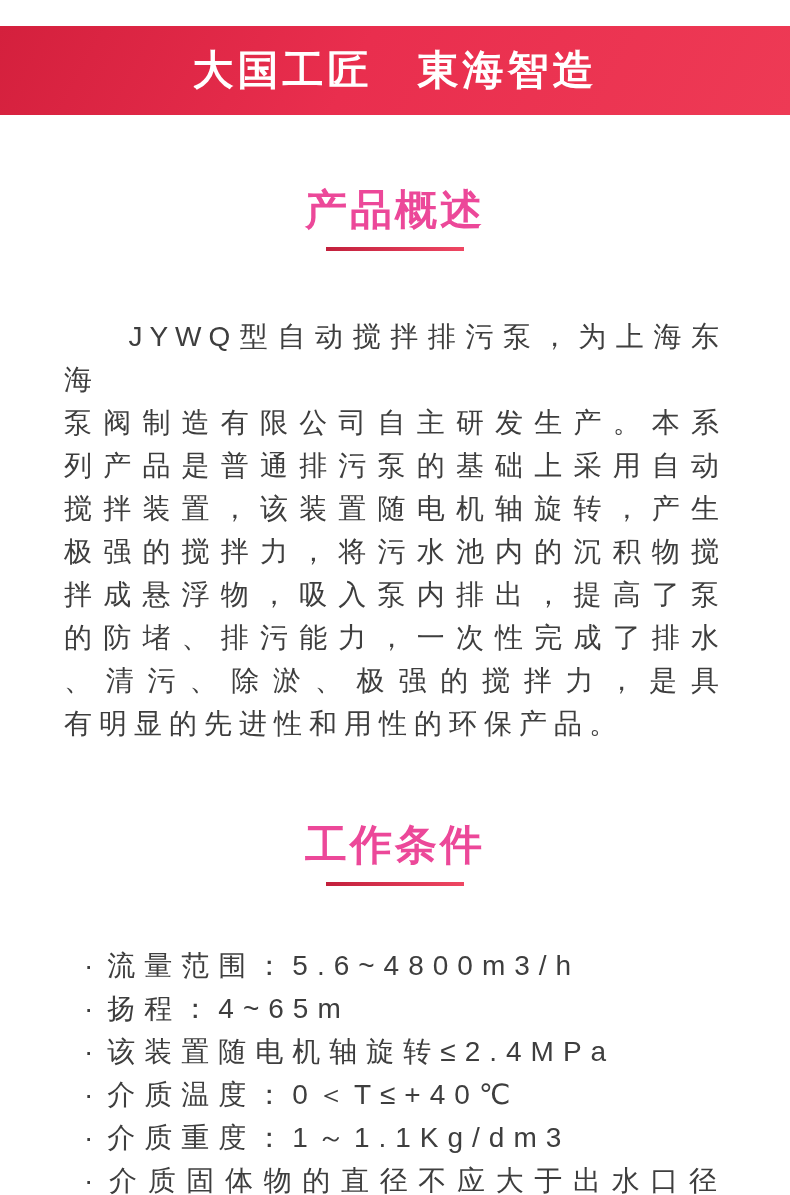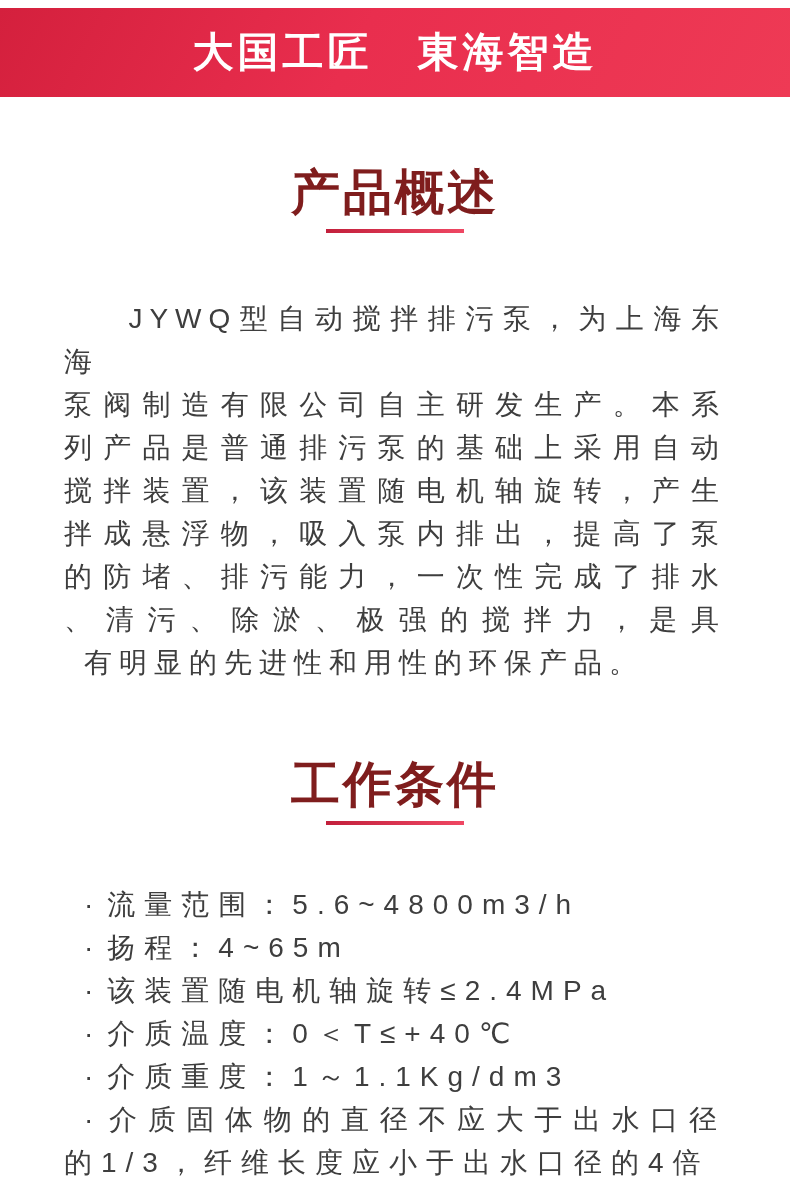--- a/index.html
+++ b/index.html
@@ -5,43 +5,43 @@
   html, body { margin: 0; padding: 0; background: #ffffff; }
   .page {
     position: relative;
     width: 790px;
     height: 1195px;
     margin: 0 auto;
     background: #ffffff;
     overflow: hidden;
     font-family: "Liberation Sans", "DejaVu Sans", sans-serif;
     box-sizing: border-box;
-    padding-top: 8px;
+    padding-top: 26px;
   }
   .banner {
     height: 89px;
     width: 100%;
     background: linear-gradient(118deg, #d4203d 0%, #e92e4e 45%, #ee3a55 100%);
     display: flex;
     align-items: center;
     justify-content: center;
   }
   .banner-title {
     color: #ffffff;
     font-size: 41px;
     font-weight: bold;
     letter-spacing: 4px;
     white-space: pre;
   }
   .section-title {
     margin: 72px 0 0 0;
-    font-size: 49px;
+    font-size: 42px;
     line-height: 46px;
     font-weight: bold;
-    color: #7f1d1d;
+    color: #ec4899;
     text-align: center;
     letter-spacing: 3px;
   }
   .title-underline {
     width: 138px;
     height: 4px;
     margin: 14px auto 0 auto;
     background: linear-gradient(90deg, #c2203c 0%, #ef4763 100%);
   }
   .overview-para {
@@ -49,21 +49,21 @@
   }
   .pline {
     font-size: 28px;
     line-height: 43px;
     color: #3e3e3e;
     letter-spacing: 7px;
     text-align: justify;
     text-align-last: justify;
   }
   .pline.first { text-indent: 2.3em; }
-  .pline.last  { text-align-last: left; margin-left: 20px; }
+  .pline.last  { text-align-last: left; }
   .cond-title { margin-top: 77px; }
   .cond-list {
     margin: 58px 64px 0 64px;
   }
   .cond-item {
     font-size: 28px;
     line-height: 43px;
     color: #3e3e3e;
     letter-spacing: 9px;
     text-align: justify;
@@ -85,20 +85,21 @@
 
   <div>
     <h2 class="section-title">产品概述</h2>
     <div class="title-underline"></div>
 
     <div class="overview-para">
       <div class="pline first">JYWQ型自动搅拌排污泵，为上海东海</div>
       <div class="pline">泵阀制造有限公司自主研发生产。本系</div>
       <div class="pline">列产品是普通排污泵的基础上采用自动</div>
       <div class="pline">搅拌装置，该装置随电机轴旋转，产生</div>
+      <div class="pline">极强的搅拌力，将污水池内的沉积物搅</div>
       <div class="pline">拌成悬浮物，吸入泵内排出，提高了泵</div>
       <div class="pline">的防堵、排污能力，一次性完成了排水</div>
       <div class="pline">、清污、除淤、极强的搅拌力，是具</div>
       <div class="pline last">有明显的先进性和用性的环保产品。</div>
     </div>
   </div>
 
   <div>
     <h2 class="section-title cond-title">工作条件</h2>
     <div class="title-underline"></div>

